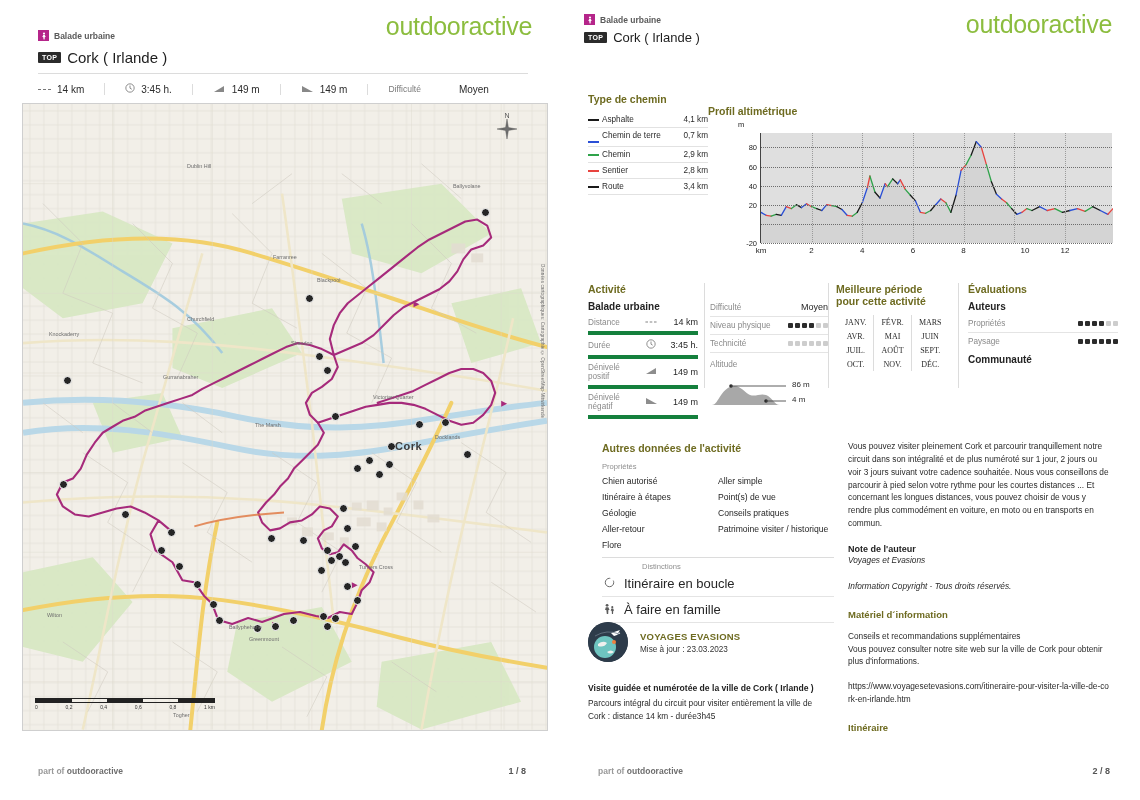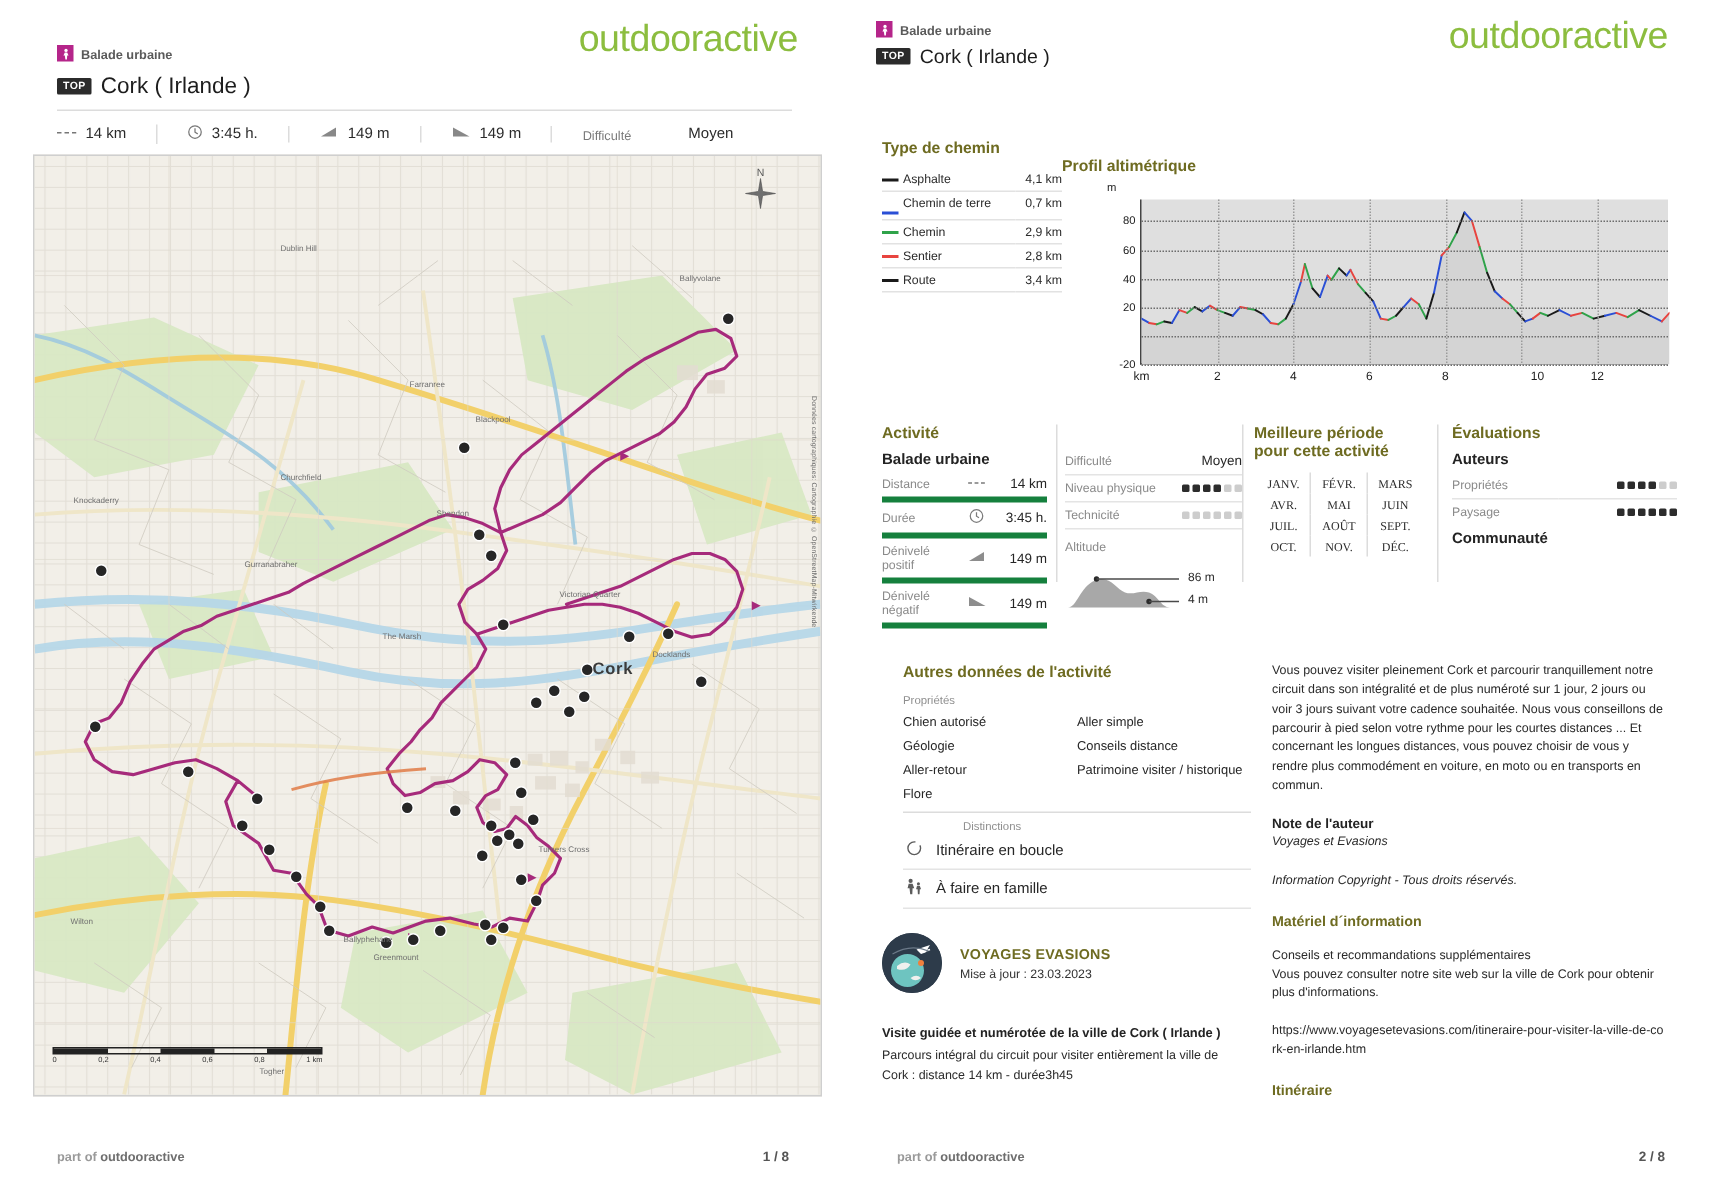--- a/index.html
+++ b/index.html
@@ -137,21 +137,21 @@
   
   .months { border-collapse:collapse; font-size:8px; color:#2b2b2b; font-family:"Liberation Serif", serif;}
   .months td { padding:2.5px 7px; text-align:center; border-right:1px solid #dcdcdc; }
   .months td:last-child { border-right:0; }
 
   
   .props { width:100%; border-collapse:collapse; font-size:8.6px; color:#262626; }
   .props td { padding:3px 0; vertical-align:top; width:50%; }
   .divider { border-top:1px solid #dcdcdc; margin:4px 0; }
 
-  .dist-row { display:flex; align-items:center; gap:8px; padding:5px 0; border-bottom:1px solid #e4e4e4; font-size:10px; color:#262626;}
+  .dist-row { display:flex; align-items:center; gap:8px; padding:5px 0; border-bottom:1px solid #e4e4e4; font-size:13px; color:#262626;}
   .dist-ico { width:14px; text-align:center; color:#5c5c5c; font-size:10px; }
 
   .org-row { display:flex; align-items:center; gap:12px; }
   .org-logo { width:40px; height:40px; border-radius:50%; background:#2d3b4a; position:relative; overflow:hidden; flex:0 0 auto;}
   .org-name { font-size:9.5px; font-weight:700; color:#6e6b21; letter-spacing:0.2px;}
   .org-upd { font-size:8.2px; color:#333; margin-top:3px;}
 
   .body-txt { font-size:8.3px; line-height:1.55; color:#2a2a2a; }
   .ital { font-style:italic; }
   .head-small { font-size:9px; font-weight:700; color:#232323; }
@@ -707,22 +707,26 @@
     <div class="rp" style="left:32px;top:442px;width:232px;">
       <div class="sec-title">Autres données de l'activité</div>
       <div style="font-size:7.6px;color:#8f8f8f;margin-top:8px">Propriétés</div>
       <table class="props" style="margin-top:2px">
         <tbody>
             <tr>
           <td>Chien autorisé</td>
           <td>Aller simple</td>
         </tr>
         <tr>
+          <td>Itinéraire à étapes</td>
+          <td>Point(s) de vue</td>
+        </tr>
+        <tr>
           <td>Géologie</td>
-          <td>Conseils distance</td>
+          <td>Conseils pratiques</td>
         </tr>
         <tr>
           <td>Aller-retour</td>
           <td>Patrimoine visiter / historique</td>
         </tr>
         <tr>
           <td>Flore</td>
           <td></td>
         </tr>
       </tbody>

